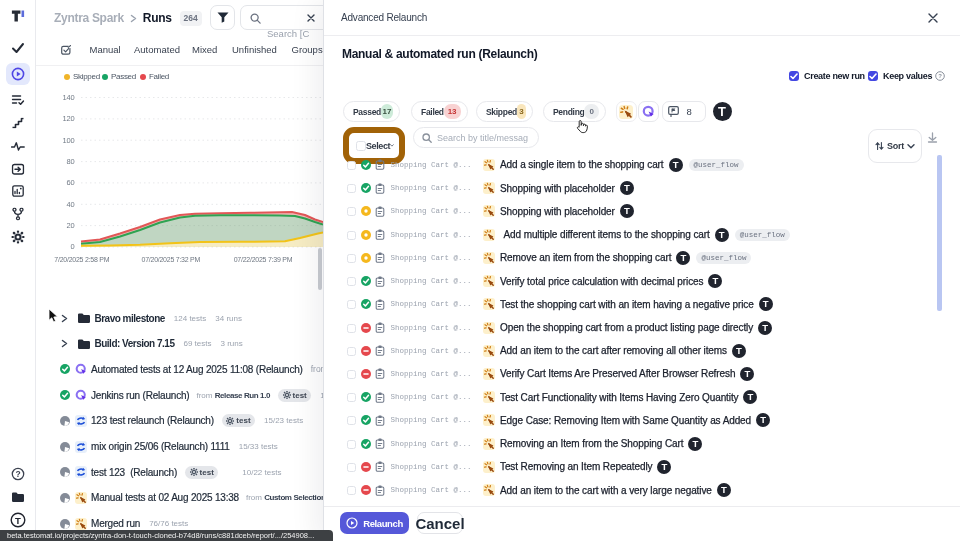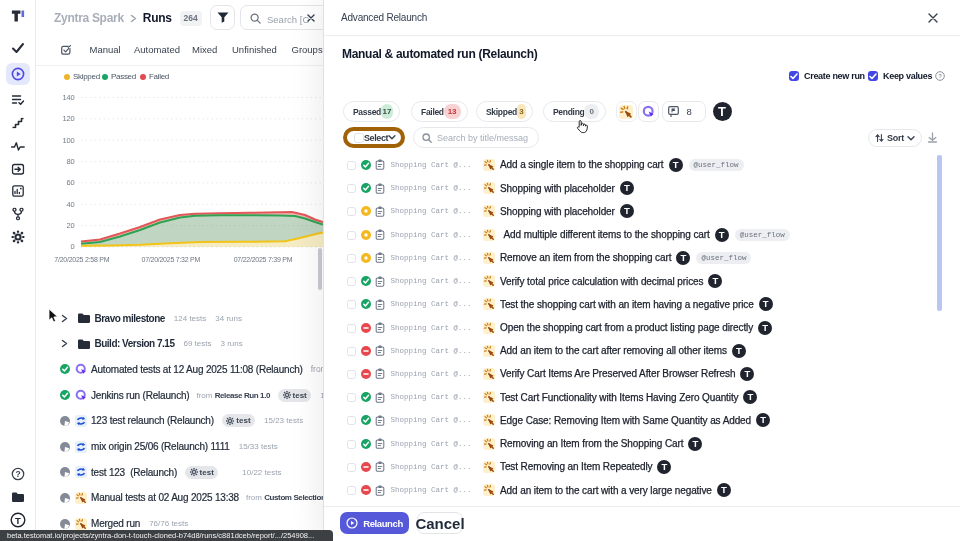--- a/index.html
+++ b/index.html
@@ -79,21 +79,21 @@
     <div class="abs flex" style="left:174px;top:5px;width:25px;height:25px;border:1px solid #e3e5e9;border-radius:7px;justify-content:center">
       <svg width="12" height="11" viewBox="0 0 12 11" style="">
         <path d="M0.5 0.5 H11.5 L7.3 5.3 V9.5 L4.7 10.8 V5.3 Z" fill="#1f2937"></path>
       </svg>
     </div>
     <div class="abs" style="left:204px;top:5px;width:130px;height:25px;border:1px solid #e3e5e9;border-radius:7px">
       <span class="abs" style="left:9px;top:7px;line-height:0"><svg width="11" height="11" viewBox="0 0 11 11" style="">
           <circle cx="4.62" cy="4.62" r="3.52" stroke="#6b7280" stroke-width="1.3" fill="none"></circle>
           <path d="M7.15 7.15 L10.120000000000001 10.120000000000001" stroke="#6b7280" stroke-width="1.3" stroke-linecap="round"></path>
         </svg></span>
-      <span class="abs" style="left:26px;top:8px;font-size:9.5px;color:#9aa1ad">Search [C</span>
+      <span class="abs" style="left:26px;top:22px;font-size:9.5px;color:#9aa1ad">Search [C</span>
       <span class="abs" style="left:66px;top:8px;line-height:0"><svg width="8" height="8" viewBox="0 0 8 8" style="">
           <path d="M1 1 L7 7 M7 1 L1 7" stroke="#374151" stroke-width="1.4" stroke-linecap="round"></path>
         </svg></span>
     </div>
     <div class="abs" style="left:0;top:65px;width:287px;height:1px;background:#f0f0f2"></div>
     <div class="abs" style="left:25px;top:45px;line-height:0"><svg width="10" height="10" viewBox="0 0 10 10" style="">
         <rect x="0.7" y="1.3" width="8.2" height="7.9" rx="1.7" stroke="#4b5563" stroke-width="1.2" fill="none"></rect>
         <path d="M2.9 5.2 l1.7 1.7 L7.8 3.3" stroke="#4b5563" stroke-width="1.2" fill="none" stroke-linecap="round" stroke-linejoin="round"></path>
         <path d="M7.5 1 l2 1.8" stroke="#fff" stroke-width="2"></path>
         <path d="M7.2 2.3 L9.8 0.5" stroke="#4b5563" stroke-width="1.1" stroke-linecap="round"></path>
@@ -374,35 +374,35 @@
     <span class="abs flex" style="left:337.5px;top:101px;border:1px solid #e7e8ec;border-radius:7px;width:44px;height:21px;padding:0 5px">
       <svg width="11" height="11" viewBox="0 0 11 11" style="">
         <rect x="0.7" y="0.7" width="9.6" height="7.6" rx="1.4" stroke="#4b5563" stroke-width="1.2" fill="none"></rect>
         <path d="M3 8.4 L3 10.4" stroke="#4b5563" stroke-width="1.2" stroke-linecap="round"></path>
         <path d="M4 2.6 h3.4 l-0.9 1.2 l0.9 1.2 H4 Z" fill="#4b5563"></path>
         <path d="M4 2.6 V6.4" stroke="#4b5563" stroke-width="1"></path>
       </svg>
       <span style="font-size:9.5px;color:#374151;margin-left:8px">8</span>
     </span>
     <span class="abs" style="left:388.5px;top:102px;line-height:0"><span style="display:inline-block;width:19px;height:19px;border-radius:50%;background:#20242e;position:relative;flex:none"><span style="position:absolute;left:50%;top:50%;transform:translate(-50%,-52%);color:#fff;font-weight:bold;font-size:12.9px">T</span></span></span>
-    <span class="abs flex" style="left:19px;top:127px;width:62px;height:21px;border:4px solid #a16207;border-radius:11px;padding:0 5px 0 7px;justify-content:space-between">
+    <span class="abs flex" style="left:19px;top:127px;width:62px;height:37px;border:6px solid #a16207;border-radius:11px;padding:0 5px 0 7px;justify-content:space-between">
       <span style="display:inline-block;width:10px;height:10px;border:1px solid #dfe2e8;border-radius:2.5px;background:#fff;flex:none"></span>
       <span style="font-size:9px;font-weight:bold;letter-spacing:-0.4px;color:#323a46">Select</span>
       <svg width="8" height="5" viewBox="0 0 8 5" style="">
         <path d="M1 0.8 L4 3.8 L7 0.8" stroke="#374151" stroke-width="1.4" fill="none" stroke-linecap="round" stroke-linejoin="round"></path>
       </svg>
     </span>
     <span class="abs flex" style="left:89px;top:127px;width:126px;height:21px;border:1px solid #e7e8ec;border-radius:11px;padding:0 8px;gap:5px">
       <svg width="10" height="10" viewBox="0 0 10 10" style="">
         <circle cx="4.2" cy="4.2" r="3.2" stroke="#8a919c" stroke-width="1.3" fill="none"></circle>
         <path d="M6.5 6.5 L9.200000000000001 9.200000000000001" stroke="#8a919c" stroke-width="1.3" stroke-linecap="round"></path>
       </svg>
       <span style="font-size:9px;color:#a6adb8;white-space:nowrap;overflow:hidden">Search by title/messag</span>
     </span>
-    <span class="abs flex" style="left:544px;top:129px;width:54px;height:18px;border:1px solid #e7e8ec;border-radius:9px;padding:4px 6px;justify-content:space-between">
+    <span class="abs flex" style="left:544px;top:129px;width:54px;height:34px;border:1px solid #e7e8ec;border-radius:9px;padding:4px 6px;justify-content:space-between">
       <svg width="9" height="10" viewBox="0 0 9 10" style="">
         <path d="M2.6 8.5 V1.8 M2.6 1.8 L1 3.6 M2.6 1.8 L4.2 3.6 M6.4 1.5 V8.2 M6.4 8.2 L4.8 6.4 M6.4 8.2 L8 6.4" stroke="#374151" stroke-width="1.1" fill="none" stroke-linecap="round" stroke-linejoin="round"></path>
       </svg>
       <span style="font-size:9px;font-weight:bold;letter-spacing:-0.2px;color:#323a46">Sort</span>
       <svg width="8" height="5" viewBox="0 0 8 5" style="">
         <path d="M1 0.8 L4 3.8 L7 0.8" stroke="#374151" stroke-width="1.4" fill="none" stroke-linecap="round" stroke-linejoin="round"></path>
       </svg>
     </span>
     <span class="abs" style="left:603px;top:132px;line-height:0"><svg width="11" height="11" viewBox="0 0 11 11" style="">
         <path d="M5.5 1 V8.2 M5.5 8.2 L2.2 5.4 M5.5 8.2 L8.8 5.4 M1.5 10 H9.5" stroke="#9aa0ab" stroke-width="1.3" fill="none" stroke-linecap="round" stroke-linejoin="round"></path>

